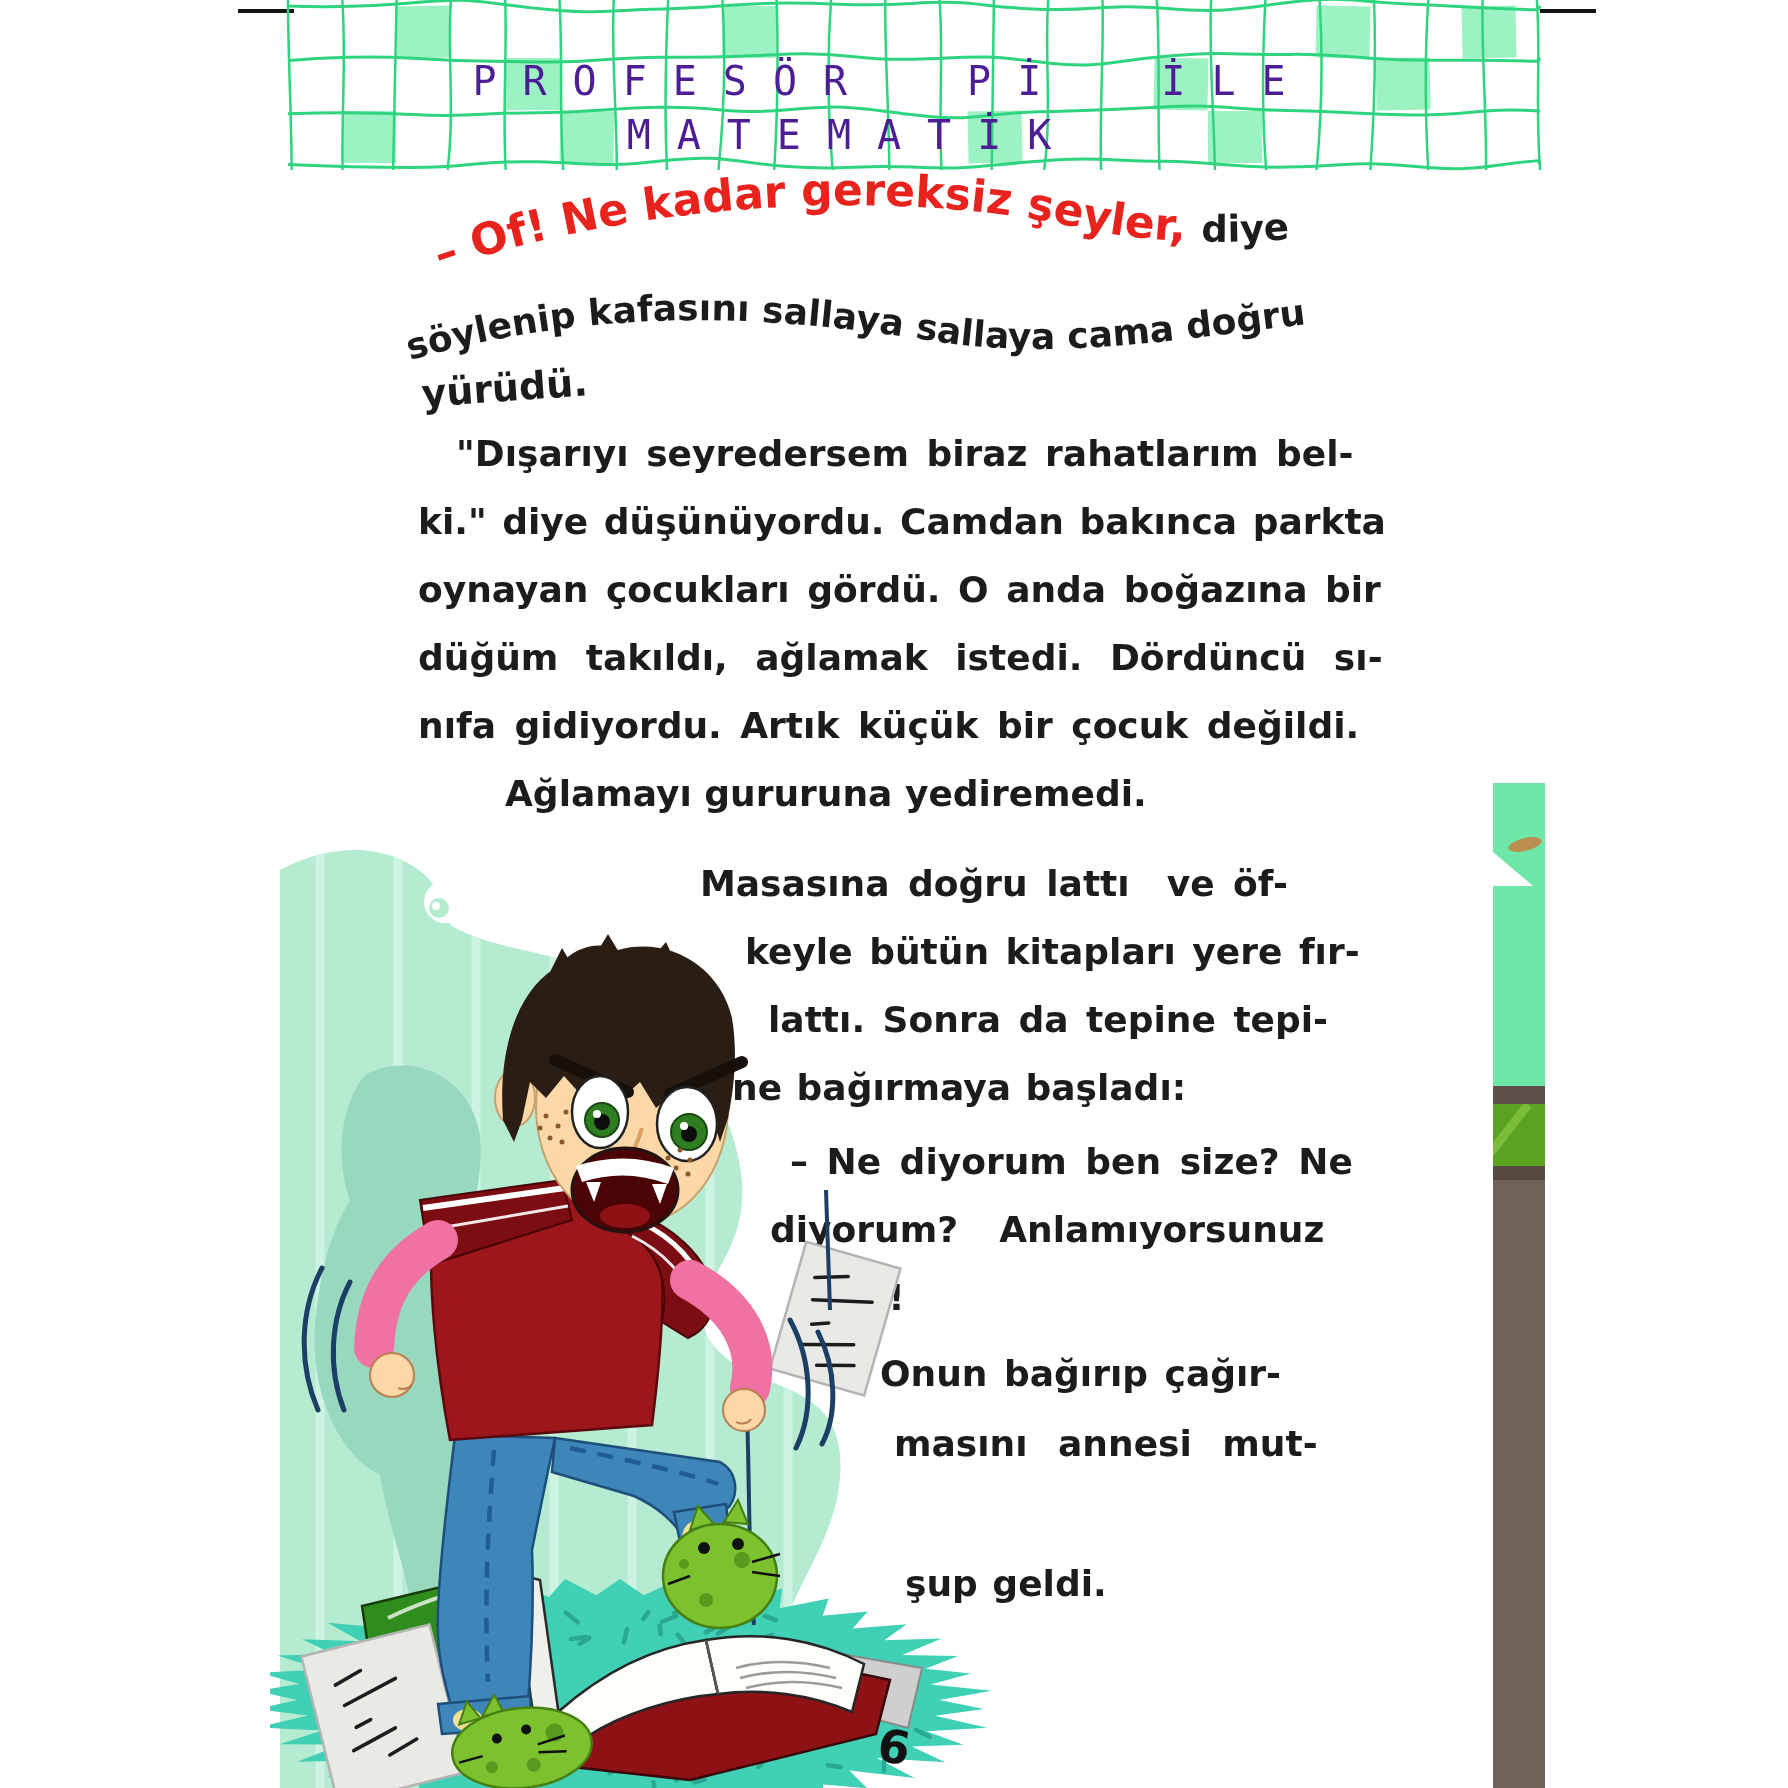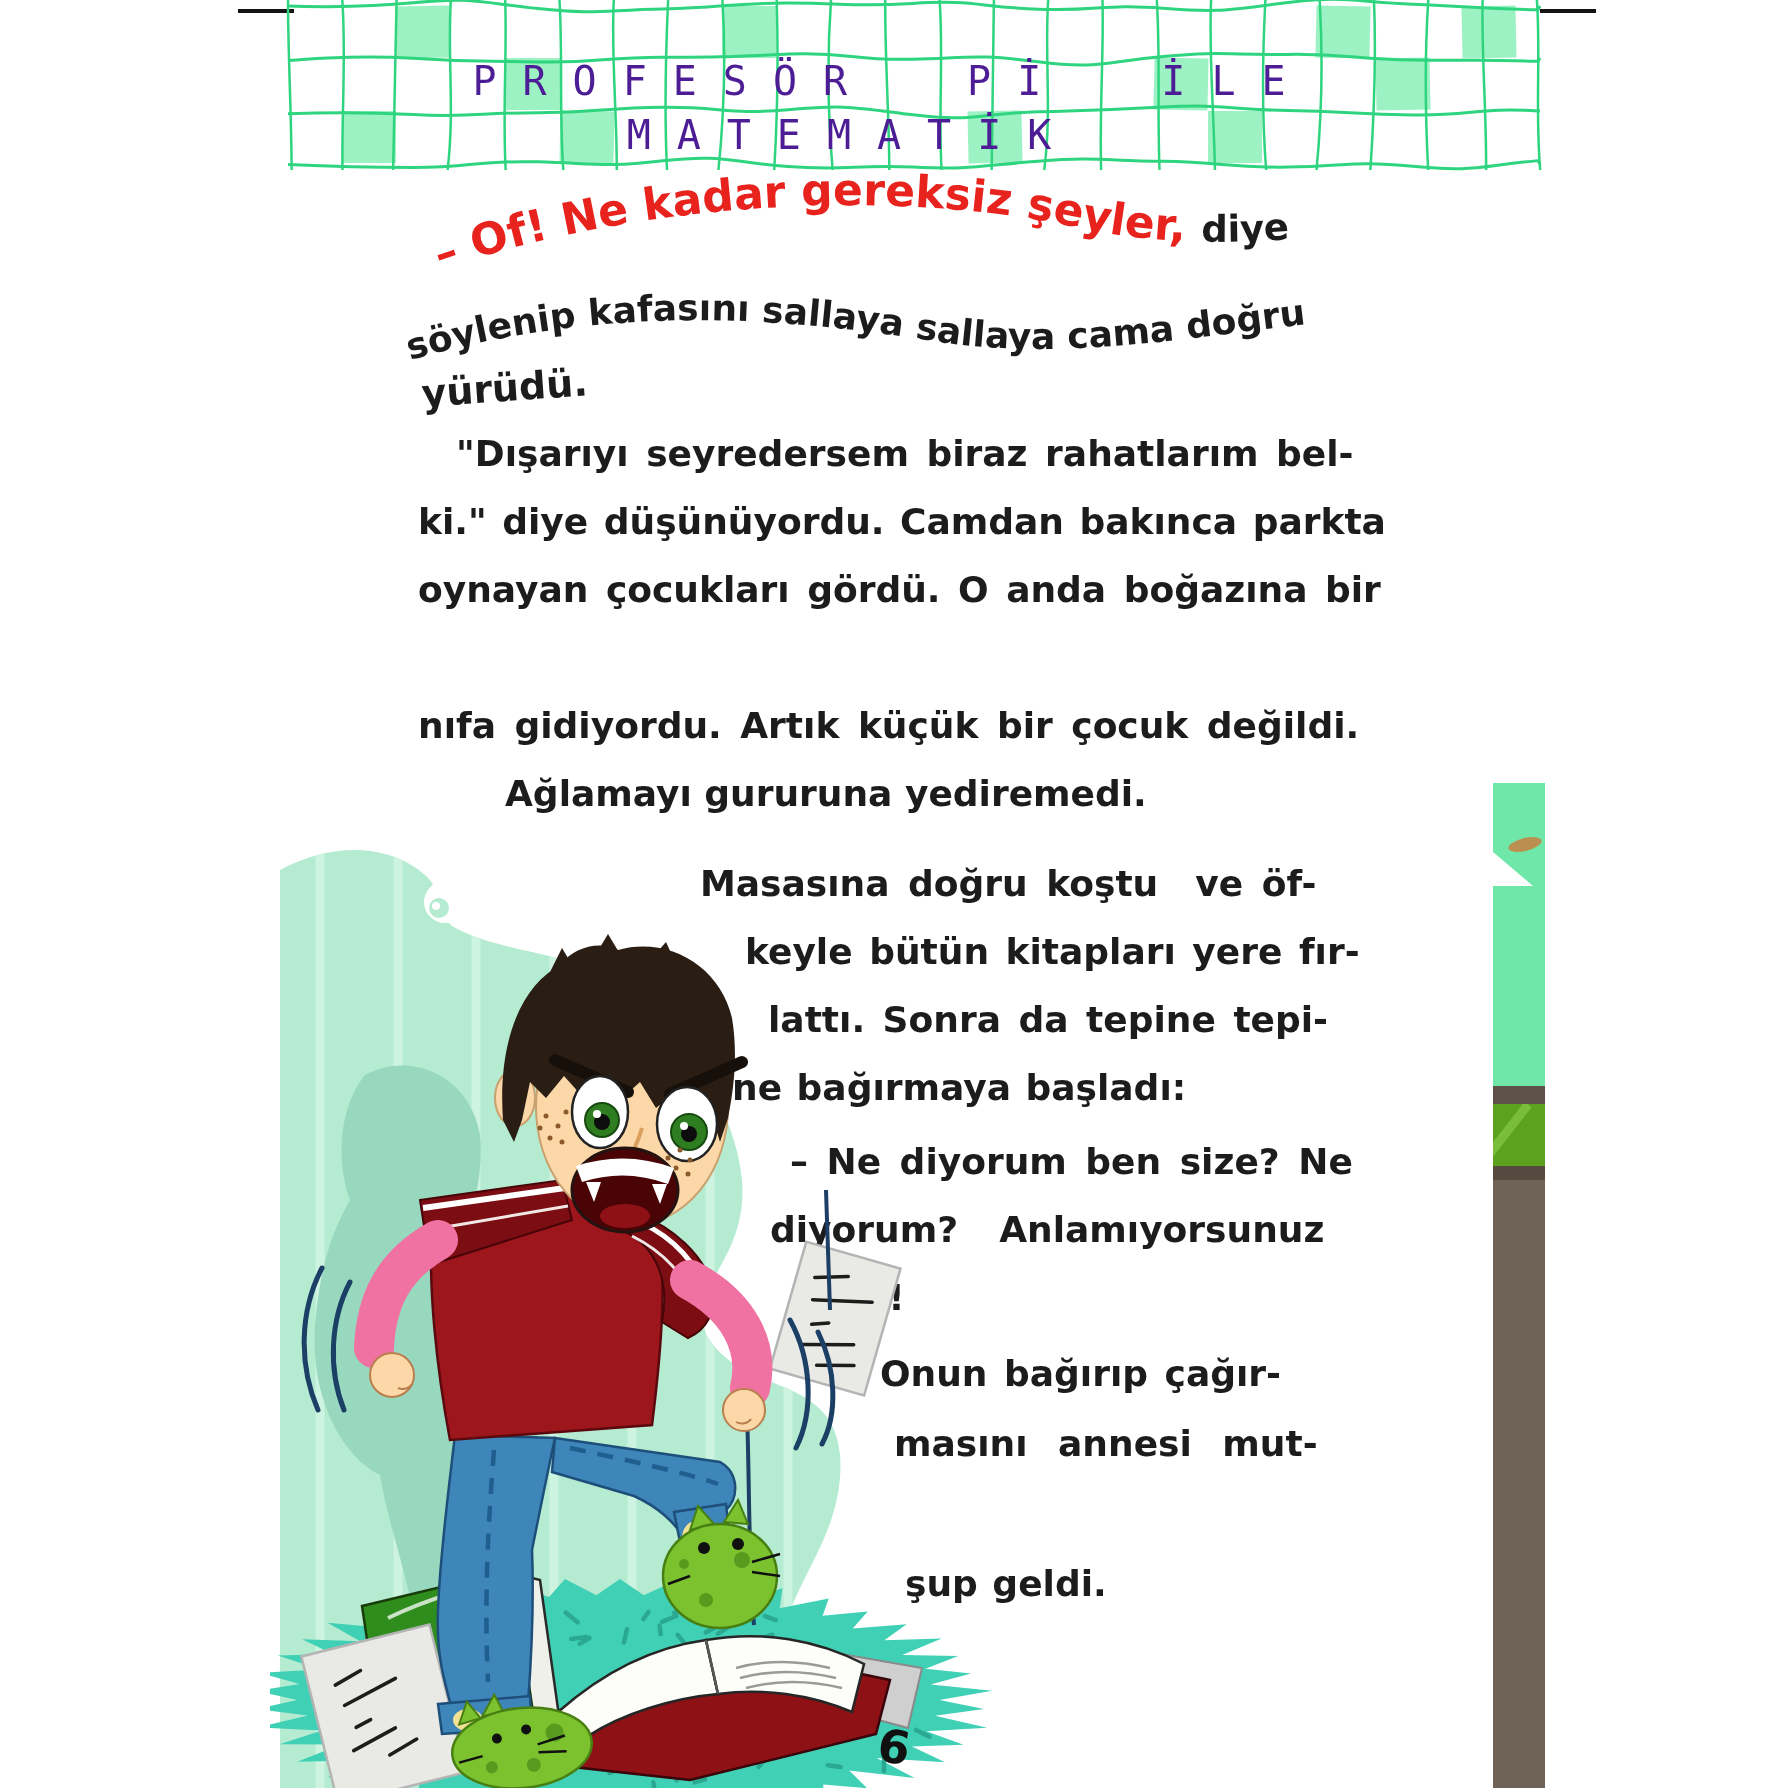--- a/index.html
+++ b/index.html
@@ -87,24 +87,25 @@
     </text>
     <text font-size="36" fill="#1c1c1c">
       <textPath href="#op2"><tspan>söylenip kafasını sallaya sallaya cama doğru</tspan></textPath>
     </text>
   </svg>
   <div class="tline rot-line" style="left:420px;top:372px;transform:rotate(-4deg);font-size:38px;">yürüdü.</div>
 
   <div class="tline" style="left:456px;top:432px;word-spacing:5px;">"Dışarıyı seyredersem biraz rahatlarım bel-</div>
   <div class="tline" style="left:418px;top:500px;word-spacing:3px;">ki." diye düşünüyordu. Camdan bakınca parkta</div>
   <div class="tline" style="left:418px;top:568px;word-spacing:5px;">oynayan çocukları gördü. O anda boğazına bir</div>
+  <div class="tline" style="left:418px;top:636px;word-spacing:15px;">düğüm takıldı, ağlamak istedi. Dördüncü sı-</div>
   <div class="tline" style="left:418px;top:704px;word-spacing:6px;">nıfa gidiyordu. Artık küçük bir çocuk değildi.</div>
   <div class="tline" style="left:505px;top:772px;">Ağlamayı gururuna yediremedi.</div>
 
-  <div class="tline" style="left:700px;top:862px;word-spacing:6px;">Masasına doğru koştu  ve öf-</div>
+  <div class="tline" style="left:700px;top:862px;word-spacing:6px;">Masasına doğru lattı  ve öf-</div>
   <div class="tline" style="left:745px;top:930px;word-spacing:4px;">keyle bütün kitapları yere fır-</div>
   <div class="tline" style="left:768px;top:998px;word-spacing:5px;">lattı. Sonra da tepine tepi-</div>
   <div class="tline" style="left:732px;top:1066px;word-spacing:2px;">ne bağırmaya başladı:</div>
 
   <div class="tline" style="left:790px;top:1140px;word-spacing:6px;">– Ne diyorum ben size? Ne</div>
   <div class="tline" style="left:770px;top:1208px;word-spacing:8px;">diyorum?  Anlamıyorsunuz</div>
   <div class="tline" style="left:800px;top:1276px;">beni!</div>
 
   <div class="tline" style="left:880px;top:1352px;word-spacing:4px;">Onun bağırıp çağır-</div>
   <div class="tline" style="left:862px;top:1422px;word-spacing:18px;margin-left:32px;">masını annesi mut-</div>

